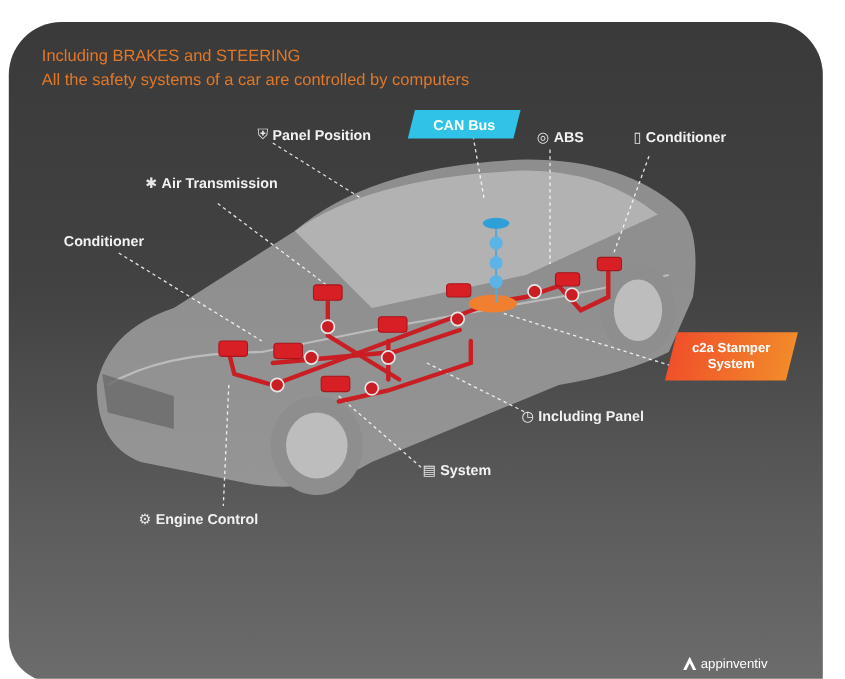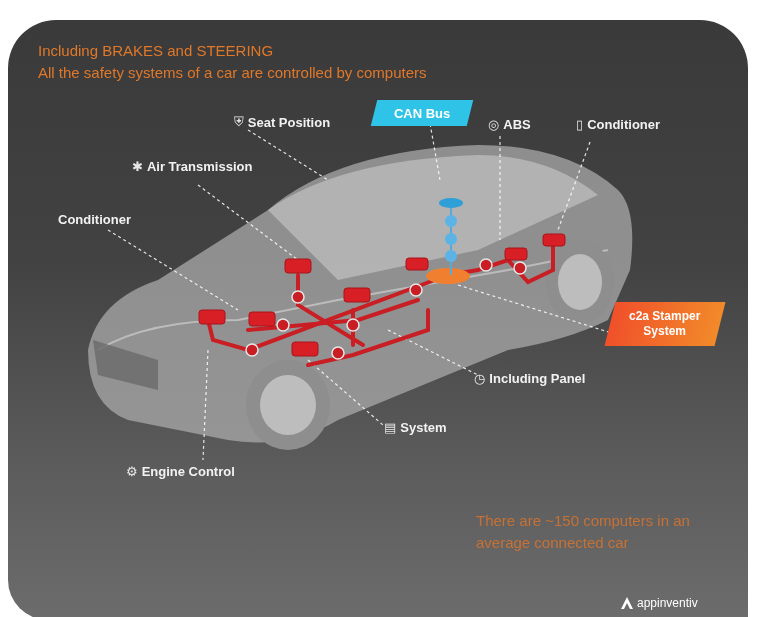--- a/index.html
+++ b/index.html
@@ -114,21 +114,21 @@
     <div>Including BRAKES and STEERING</div>
     <div>All the safety systems of a car are controlled by computers</div>
   </div>
 
   <div class="canbus">
     <span>CAN Bus</span>
   </div>
 
   <div class="label" style="left:226px; top:94px;">
     <span class="ic">⛨</span>
-    <span>Seat Position</span>
+    <span>Panel Position</span>
   </div>
 
   <div class="label" style="left:480px; top:97px;">
     <span class="ic">◎</span>
     <span>ABS</span>
   </div>
 
   <div class="label" style="left:568px; top:97px;">
     <span class="ic">▯</span>
     <span>Conditioner</span>
@@ -158,24 +158,20 @@
     <span>Engine Control</span>
   </div>
 
   <div class="c2a">
     <span>
       <span style="transform:none;display:block;">c2a Stamper</span>
       <span style="transform:none;display:block;">System</span>
     </span>
   </div>
 
-  <div class="note">
-    <div>There are ~150 computers in an</div>
-    <div>average connected car</div>
-  </div>
 
   <div class="logo">
     <svg width="14" height="14" viewBox="0 0 14 14">
       <path d="M7 1 L13 13 L10 13 L7 7 L4 13 L1 13 Z" fill="#ffffff"></path>
     </svg>
     <span>appinventiv</span>
   </div>
 </div>
 
 </body></html>

